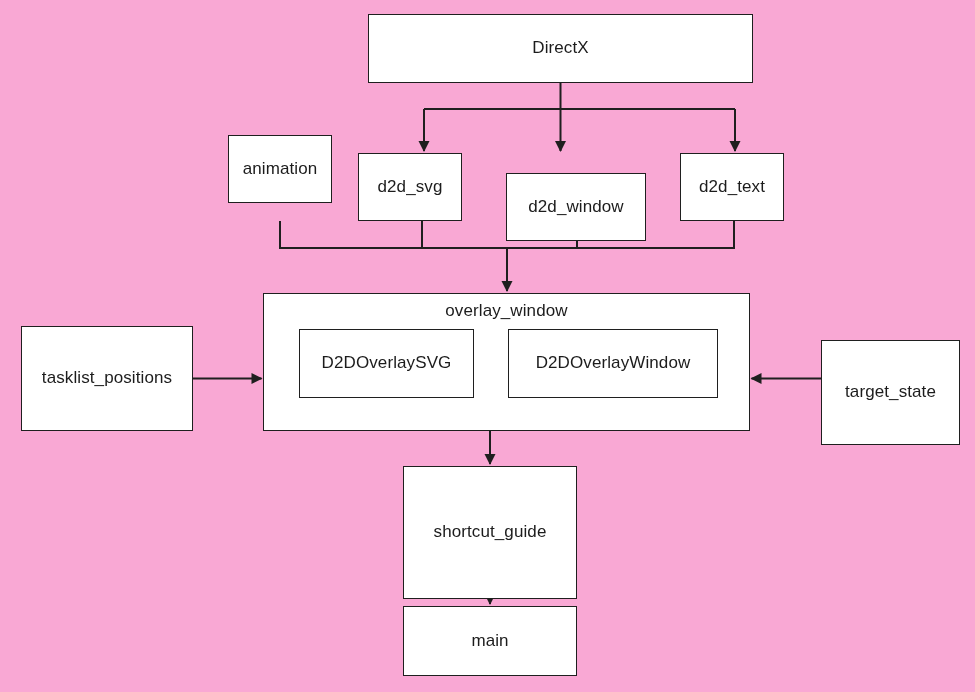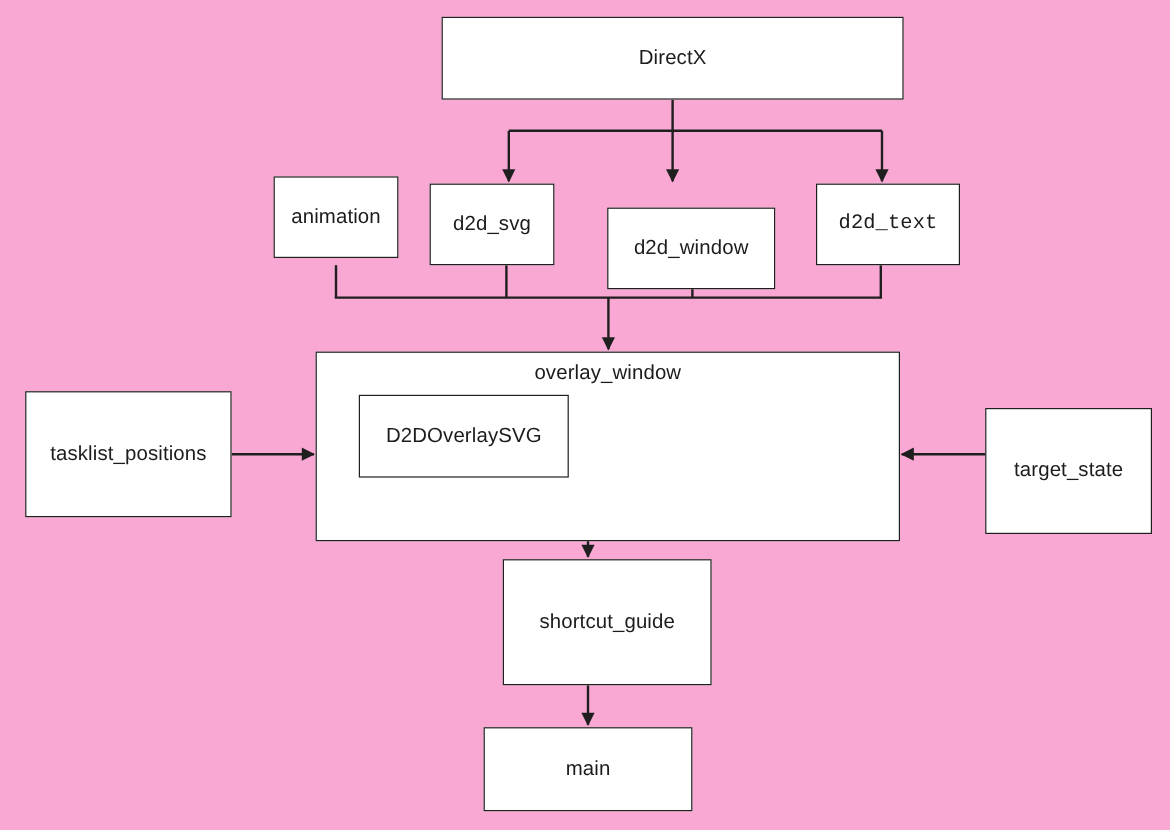--- a/index.html
+++ b/index.html
@@ -42,30 +42,30 @@
   }
   .node.container .container-label {
     position: absolute;
     left: 0;
     right: 0;
     top: 7px;
     text-align: center;
   }
   
   #node-directx            { left: 368px; top: 14px;  width: 385px; height: 69px; }
-  #node-animation          { left: 228px; top: 147px; width: 104px; height: 68px; }
+  #node-animation          { left: 228px; top: 135px; width: 104px; height: 68px; }
   #node-d2d_svg            { left: 358px; top: 153px; width: 104px; height: 68px; }
   #node-d2d_window         { left: 506px; top: 153px; width: 140px; height: 68px; margin-top: 20px; }
-  #node-d2d_text           { left: 680px; top: 153px; width: 120px; height: 68px; font-family: Liberation Mono, monospace; }
-  #node-overlay_window     { left: 263px; top: 293px; width: 487px; height: 158px; }
+  #node-d2d_text           { left: 680px; top: 153px; width: 104px; height: 68px; }
+  #node-overlay_window     { left: 263px; top: 293px; width: 487px; height: 138px; }
   #node-d2doverlaysvg      { left: 35px;  top: 35px;  width: 175px; height: 69px; }
   #node-d2doverlaywindow   { left: 244px; top: 35px;  width: 210px; height: 69px; }
   #node-tasklist_positions { left: 21px;  top: 326px; width: 172px; height: 105px; }
   #node-target_state       { left: 821px; top: 340px; width: 139px; height: 105px; }
-  #node-shortcut_guide     { left: 403px; top: 466px; width: 174px; height: 105px; margin-left: 16px; }
+  #node-shortcut_guide     { left: 403px; top: 466px; width: 174px; height: 133px; }
   #node-main               { left: 403px; top: 606px; width: 174px; height: 70px; text-align: right; }
 </style>
 </head>
 <body>
 
 <div id="canvas">
 
   <svg id="connector-layer" viewBox="0 0 975 692" xmlns="http://www.w3.org/2000/svg">
     <defs>
       <marker id="arrowhead" viewBox="0 0 12 12" refX="10.5" refY="6" markerWidth="12" markerHeight="12" markerUnits="userSpaceOnUse" orient="auto">
@@ -113,20 +113,23 @@
 
   <div class="node" id="node-d2d_text">
     <span>d2d_text</span>
   </div>
 
   <div class="node container" id="node-overlay_window">
     <div class="container-label">overlay_window</div>
     <div class="node" id="node-d2doverlaysvg">
       <span>D2DOverlaySVG</span>
     </div>
+    <div class="node" id="node-d2doverlaywindow">
+      <span>D2DOverlayWindow</span>
+    </div>
   </div>
 
   <div class="node" id="node-tasklist_positions">
     <span>tasklist_positions</span>
   </div>
 
   <div class="node" id="node-target_state">
     <span>target_state</span>
   </div>
 

